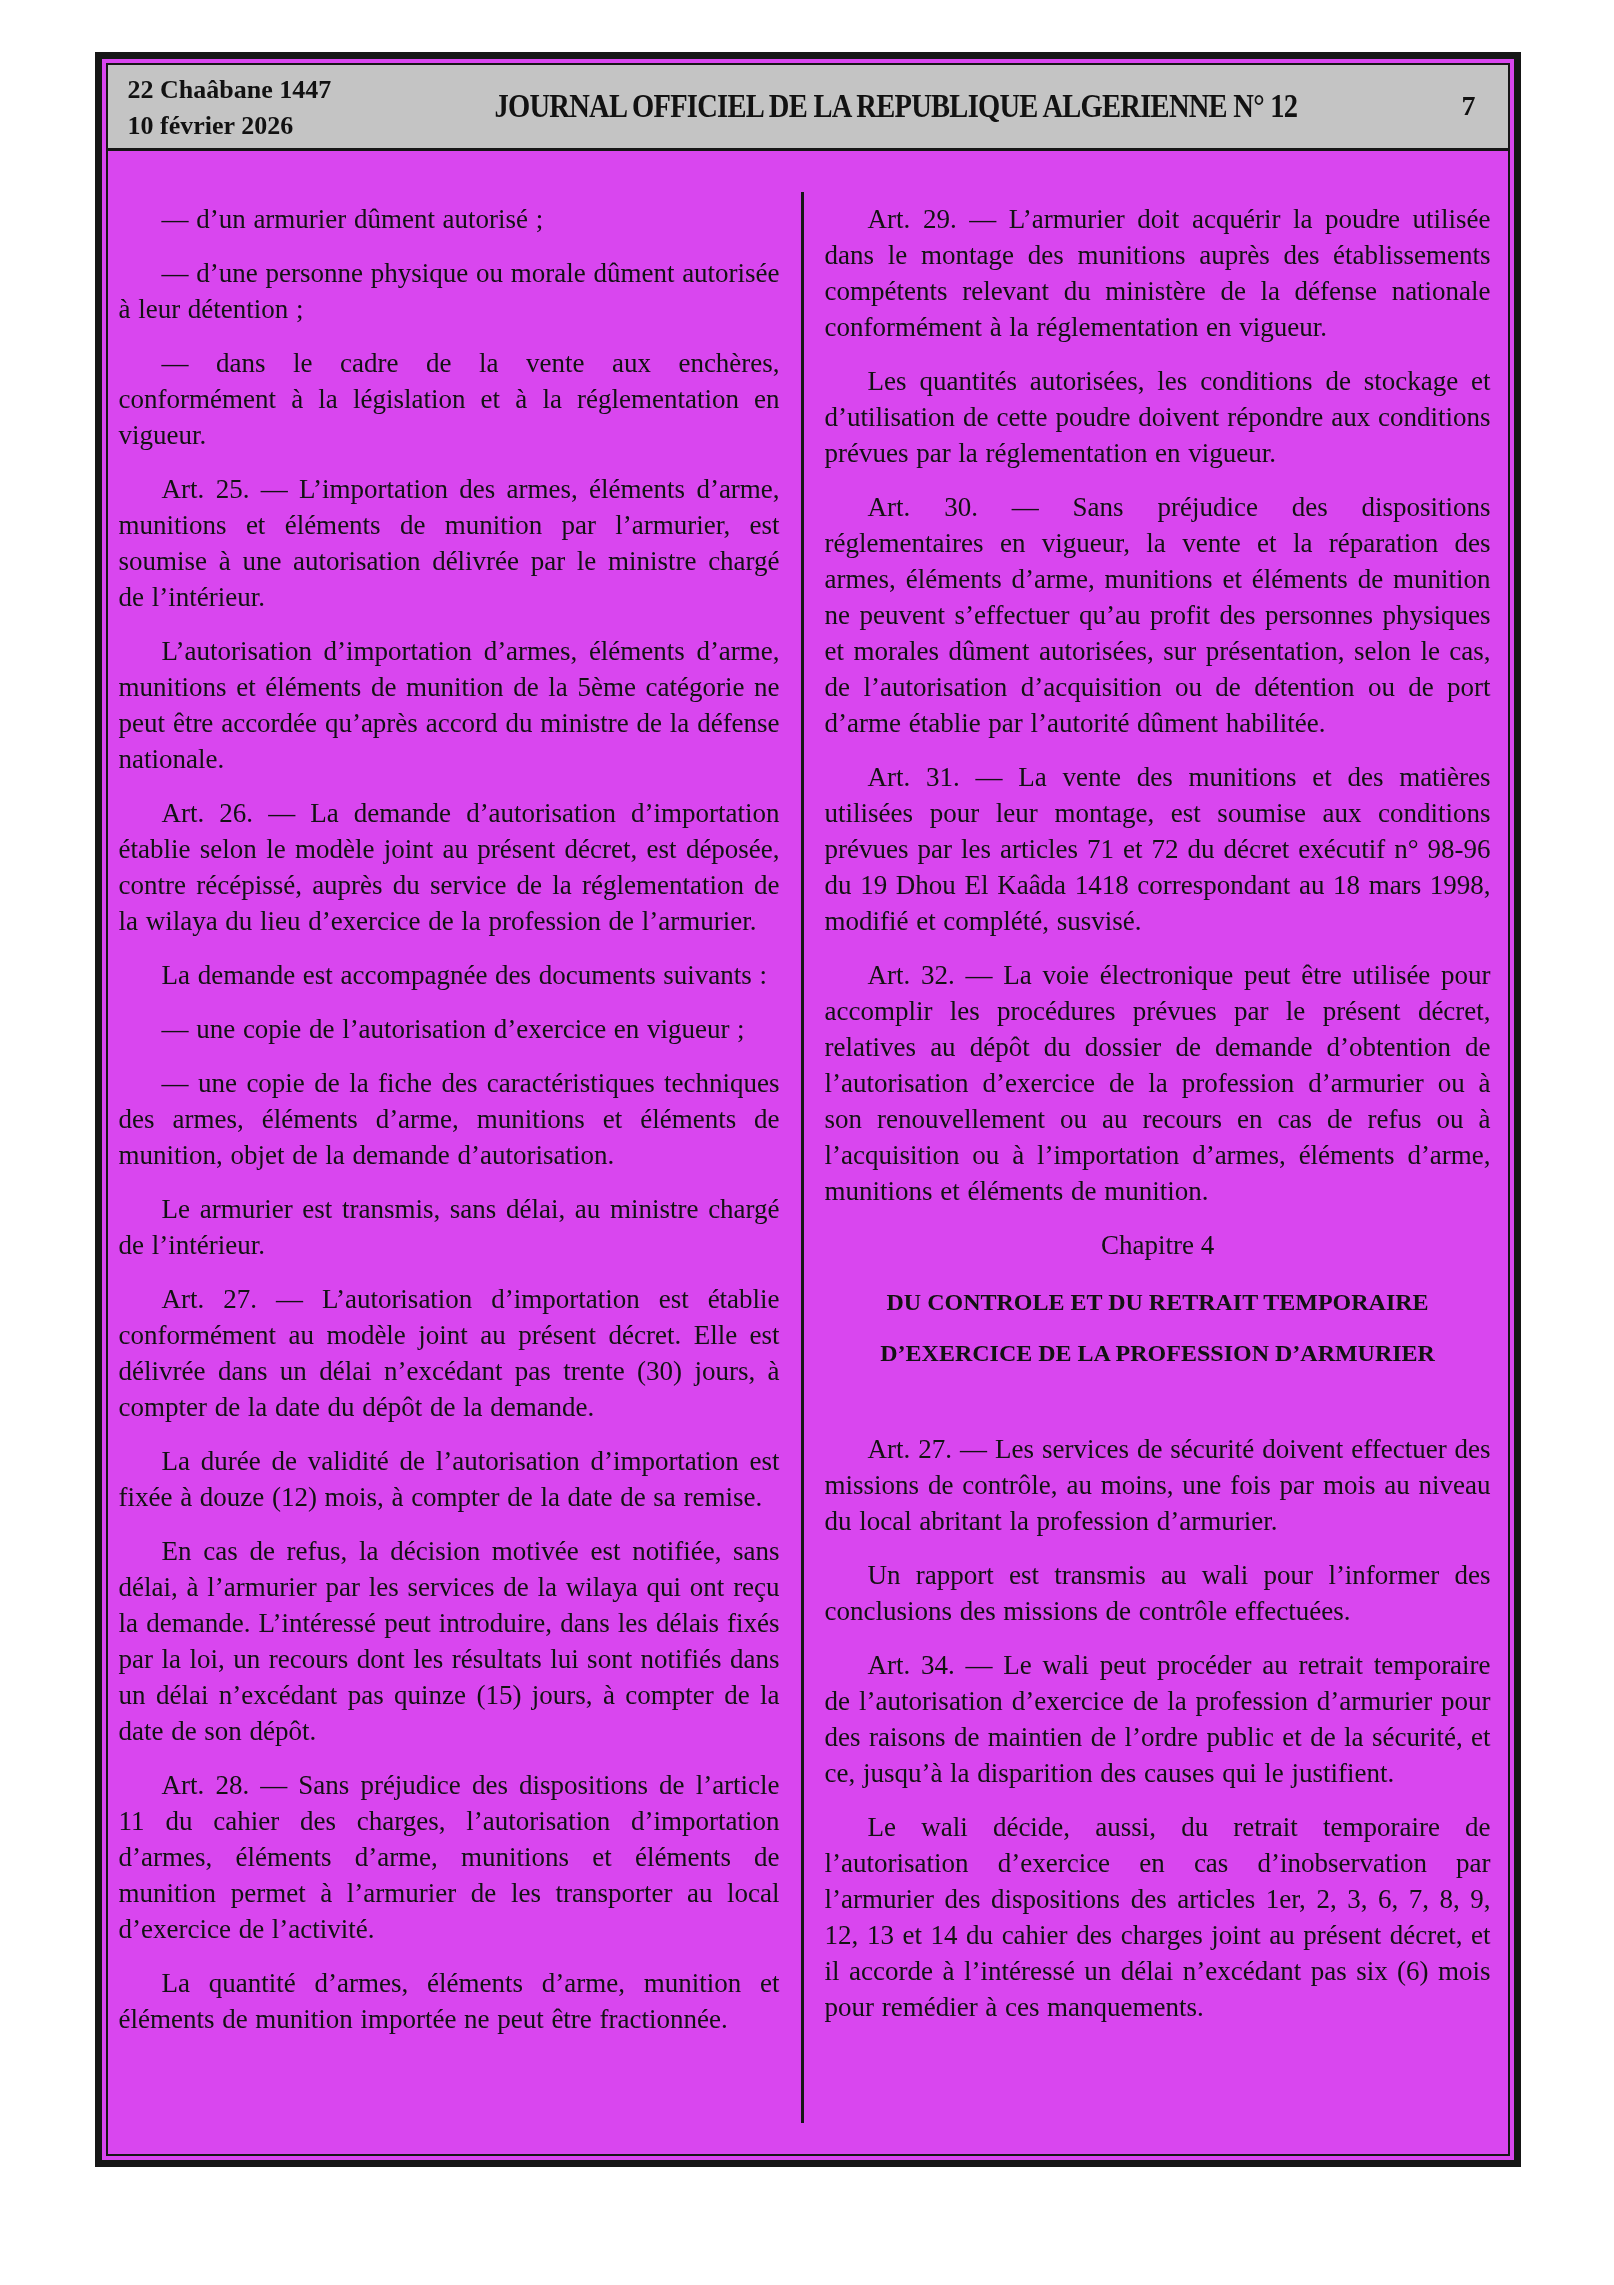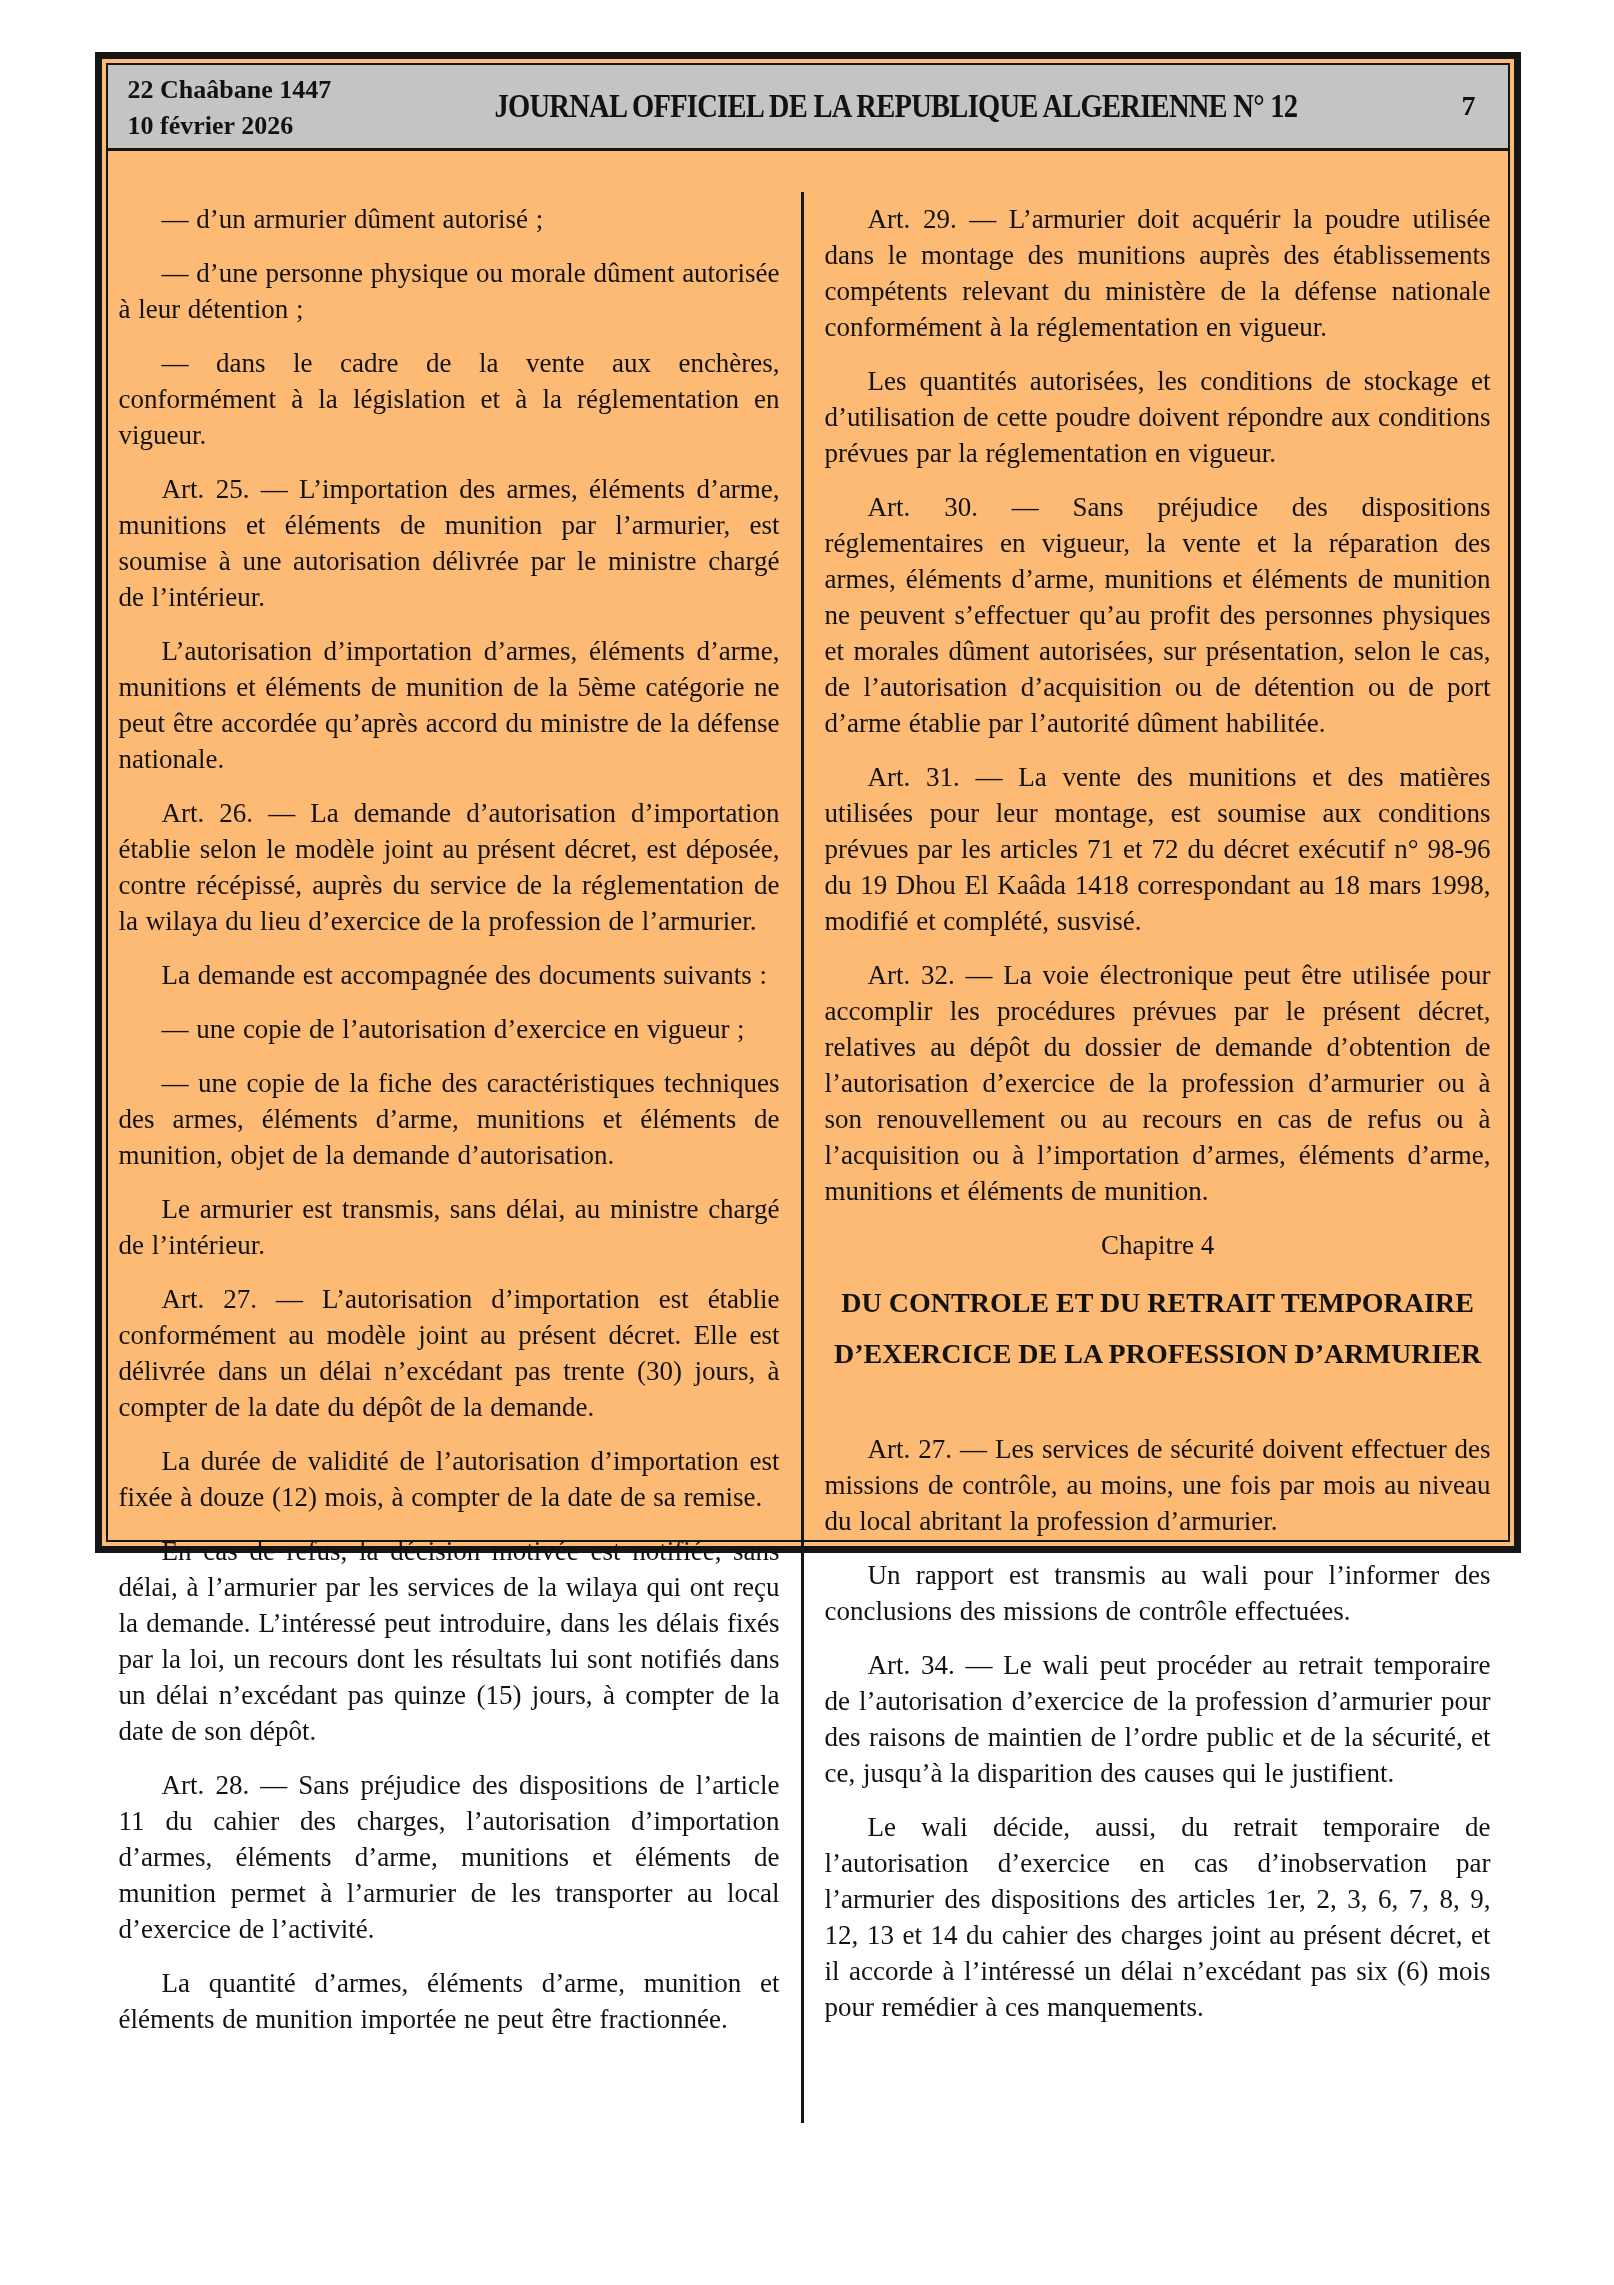--- a/index.html
+++ b/index.html
@@ -13,24 +13,24 @@
     position: relative;
     width: 1615px;
     height: 2285px;
     overflow: hidden;
   }
   .page {
     position: absolute;
     left: 95px;
     top: 52px;
     width: 1426px;
-    height: 1501px;
+    height: 2115px;
     box-sizing: border-box;
     border: 7.2px solid #161616;
-    background: #fdba74;
+    background: #d946ef;
   }
   .inner {
     position: absolute;
     left: 3.6px;
     top: 3.6px;
     right: 3.6px;
     bottom: 3.6px;
     border: 2.7px solid #161616;
   }
   .masthead {
@@ -96,21 +96,21 @@
   }
   .col p.para + p.para { margin-top: 18px; }
   .chapter-label {
     margin-top: 18px;
     font-size: 27px;
     line-height: 36px;
     text-align: center;
   }
   .chapter-title {
     margin-top: 14.5px;
-    font-size: 28px;
+    font-size: 24px;
     font-weight: bold;
     line-height: 51px;
     text-align: center;
   }
   .part-b { margin-top: 52px; }
 </style>
 </head>
 <body>
 
 <div class="page">

